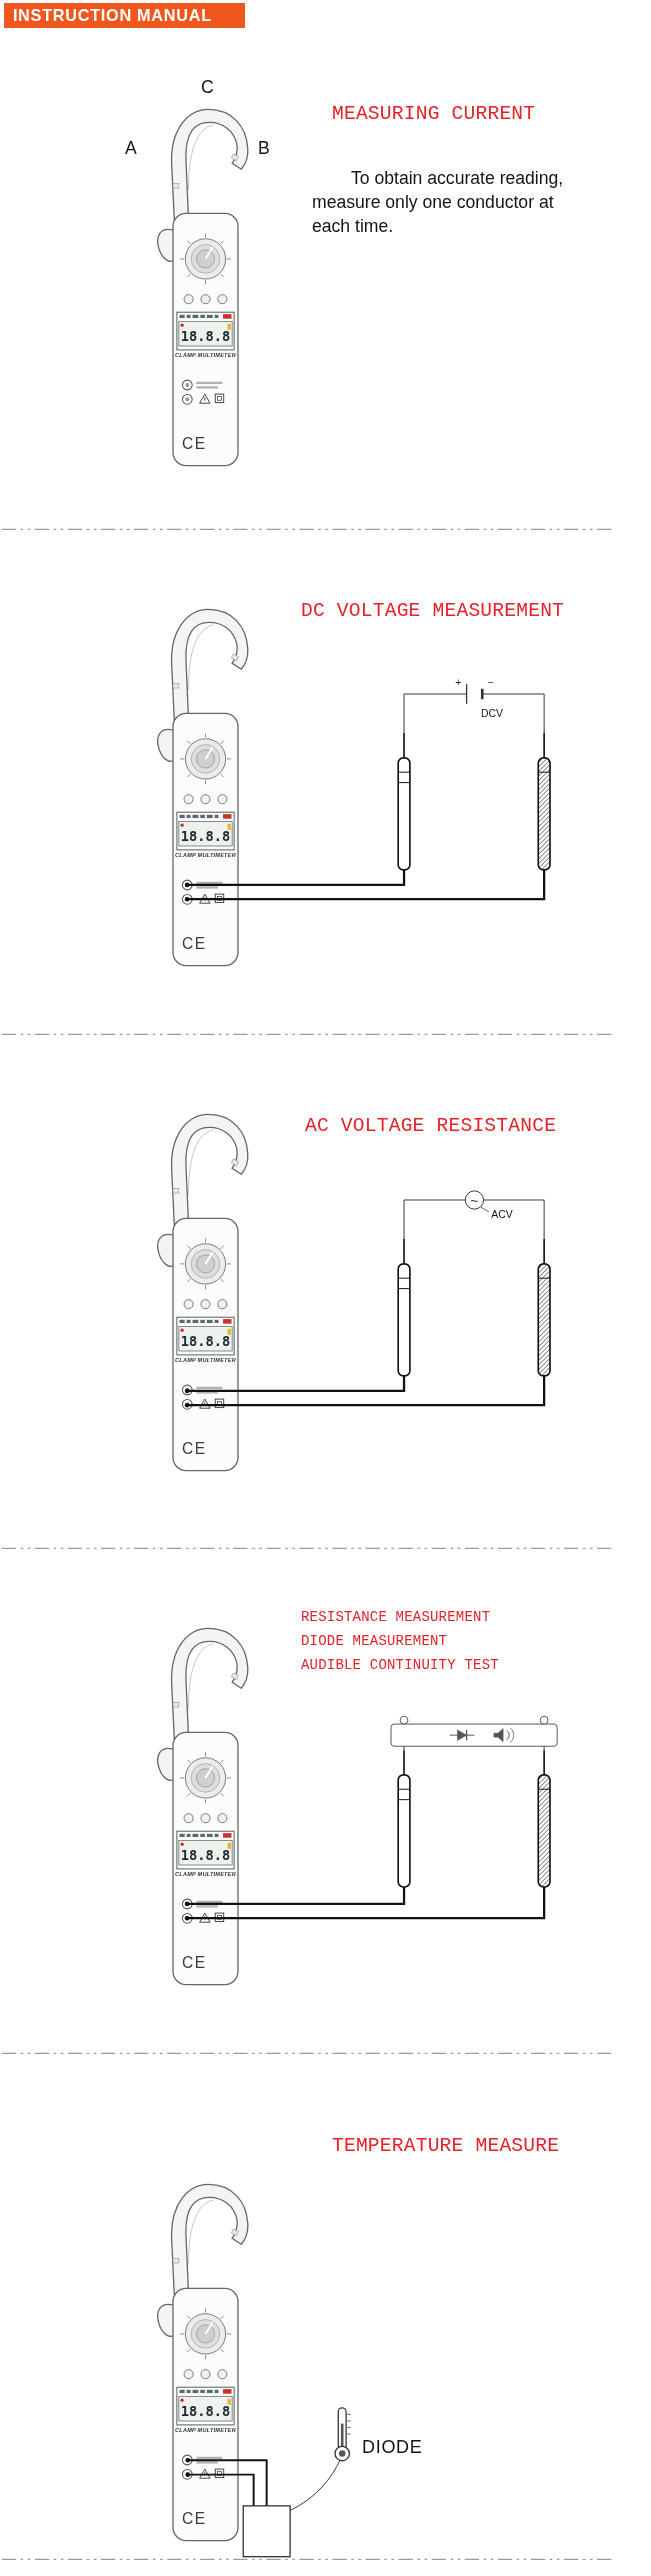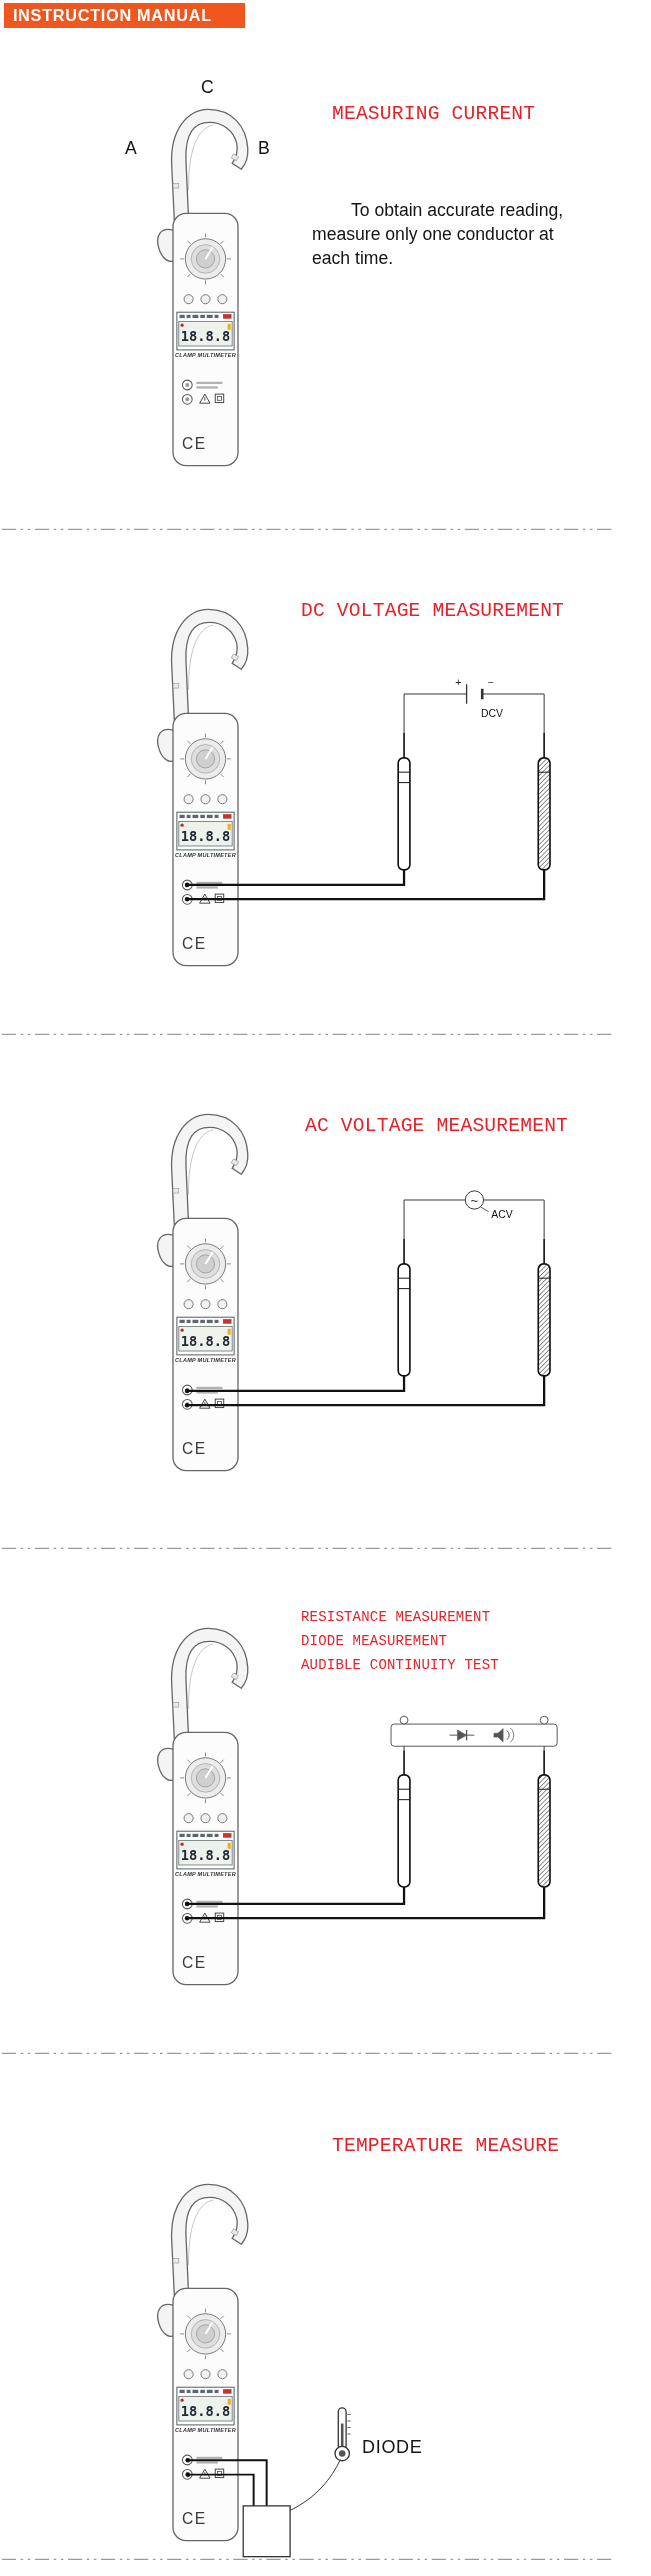--- a/index.html
+++ b/index.html
@@ -11,21 +11,21 @@
     background:#f0571f; color:#ffffff; display:flex; align-items:center;
     padding-left:9px; font-size:16.3px; font-weight:bold; letter-spacing:0.7px;
   }
   .sec-title {
     position:absolute; color:#e62129; font-size:19.6px; letter-spacing:0.2px; white-space:nowrap;font-family:Liberation Mono, monospace;
   }
   .title-multi {
     white-space:normal; text-align:left; line-height:24px; font-size:14px; width:313px;
   }
   .note { position:absolute; width:295px; font-size:17.6px; line-height:24px; color:#141414; }
-  .note div:first-child { padding-left:39px;margin-top:32px; }
+  .note div:first-child { padding-left:39px; }
   .clamp-label { position:absolute; font-size:17.6px; color:#141414; }
   .temp-label { position:absolute; font-size:18px; color:#141414; letter-spacing:0.7px; }
   .sep { position:absolute; left:0; width:652px; height:2.6px; }
   .meter-slot { width:143px; height:391px; }
 </style>
 </head>
 <body>
 
 <svg width="0" height="0" style="position:absolute" aria-hidden="true">
   <defs>
@@ -228,21 +228,21 @@
       <circle cx="17" cy="328" r="3.5" fill="#111"></circle>
       <circle cx="17" cy="350" r="3.5" fill="#111"></circle>
     </svg>
   </div>
 
   <svg class="sep" style="top:1033px" viewBox="0 0 1000 4" width="652" height="2.6">
       <line x1="0" y1="2" x2="1000" y2="2" stroke="#9b9b9b" stroke-width="1.8" stroke-dasharray="22 7 4 7 4 7"></line>
     </svg>
 
   <div>
-    <div class="sec-title" style="left:305px; top:1115px">AC VOLTAGE MEASUREMENT</div>
+    <div class="sec-title" style="left:305px; top:1115px">AC VOLTAGE RESISTANCE</div>
     <div class="abs meter-slot" style="left:134px; top:1097px">
   <svg viewBox="0 0 220 600" width="143" height="391">
     <g>
       <path d="M62,196 L58,112 C55,56 84,26 114,26 C151,26 173,52 175,86 C176,99 172,110 165,118 L151,109 C158,99 160,88 158,78 C153,58 136,46 116,46 C93,46 78,62 80,106 L84,196 Z" fill="#f4f4f4" stroke="#666" stroke-width="2"></path>
       <path d="M84,150 C83,92 97,54 122,50" fill="none" stroke="#b5b5b5" stroke-width="1.2"></path>
       <rect x="60" y="140" width="9" height="7" fill="#e8e8e8" stroke="#888" stroke-width="0.8"></rect>
       <rect x="151" y="96" width="9" height="7" fill="#e8e8e8" stroke="#888" stroke-width="0.8" transform="rotate(28 155 99)"></rect>
     </g>
     <path d="M61,212 C40,206 33,222 38,239 C43,257 55,263 62,258 Z" fill="#f4f4f4" stroke="#666" stroke-width="2"></path>
     <rect x="60" y="186" width="100" height="388" rx="20" fill="#fcfcfc" stroke="#666" stroke-width="2"></rect>

